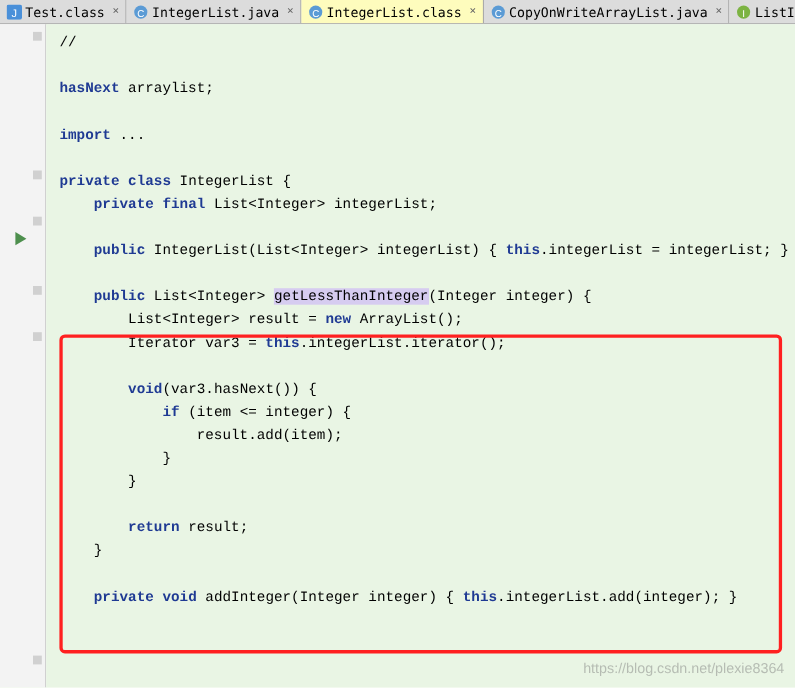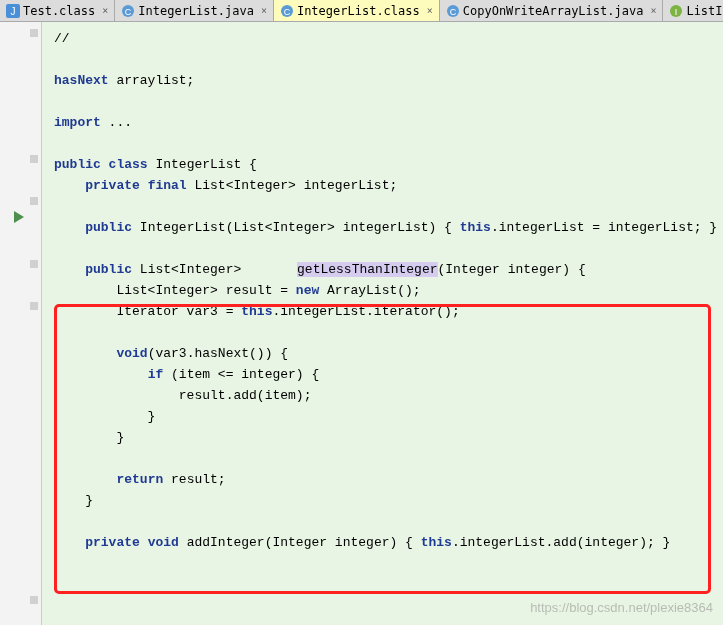--- a/index.html
+++ b/index.html
@@ -9,21 +9,21 @@
 .tab.active { background:#fefcbd; }
 .ficon { width:14px; height:14px; display:inline-block; }
 .close-x { margin-left:4px; color:#666; font-size:10px; }
 .editor-wrap { position:relative; height:603px; }
 .gutter { position:absolute; left:0; top:0; width:42px; height:100%; background:#f3f3f3; border-right:1px solid #ccc; }
 .gutter-mark { position:absolute; left:30px; width:8px; height:8px; background:#d0d0d0; }
 .play-icon { position:absolute; left:12px; top:188px; fill:#4d8f4d; }
 .code-area { position:absolute; left:42px; top:0; right:0; bottom:0; background:#e9f5e4; padding:6px 0 0 12px; font-family:Consolas,"Courier New",monospace; font-size:13px; line-height:21px; }
 .code-line { white-space:pre; }
 .kw { color:#1f3a93; font-weight:bold; }
-.hl { background:#d6ccf0;margin-left:48px; }
+.hl { background:#d6ccf0; }
 .redbox { position:absolute; border:3px solid #ff2020; border-radius:5px; left:54px; top:282px; width:657px; height:290px; pointer-events:none; }
 .watermark { position:absolute; right:10px; bottom:10px; font-family:Arial,sans-serif; font-size:13px; color:rgba(120,120,120,0.45);margin-left:46px; }
 </style>
 </head>
 <body>
 
 <div class="tabbar">
   <div class="tab">
     <svg class="ficon" viewBox="0 0 14 14">
         <rect width="14" height="14" fill="#4a90d9" rx="2"></rect>
@@ -79,21 +79,21 @@
         <path d="M2 1 L12 7 L2 13 Z"></path>
       </svg>
   </div>
   <div class="code-area">
     <div class="code-line">//</div>
     <div class="code-line"> </div>
     <div class="code-line"><span class="kw">hasNext</span> arraylist;</div>
     <div class="code-line"> </div>
     <div class="code-line"><span class="kw">import</span> ...</div>
     <div class="code-line"> </div>
-    <div class="code-line"><span class="kw">public class</span> IntegerList {</div>
+    <div class="code-line"><span class="kw">private class</span> IntegerList {</div>
     <div class="code-line">    <span class="kw">private final</span> List&lt;Integer&gt; integerList;</div>
     <div class="code-line"> </div>
     <div class="code-line">    <span class="kw">public</span> IntegerList(List&lt;Integer&gt; integerList) { <span class="kw">this</span>.integerList = integerList; }</div>
     <div class="code-line"> </div>
     <div class="code-line">    <span class="kw">public</span> List&lt;Integer&gt; <span class="hl">getLessThanInteger</span>(Integer integer) {</div>
     <div class="code-line">        List&lt;Integer&gt; result = <span class="kw">new</span> ArrayList();</div>
     <div class="code-line">        Iterator var3 = <span class="kw">this</span>.integerList.iterator();</div>
     <div class="code-line"> </div>
     <div class="code-line">        <span class="kw">void</span>(var3.hasNext()) {</div>
     <div class="code-line">            <span class="kw">if</span> (item &lt;= integer) {</div>

